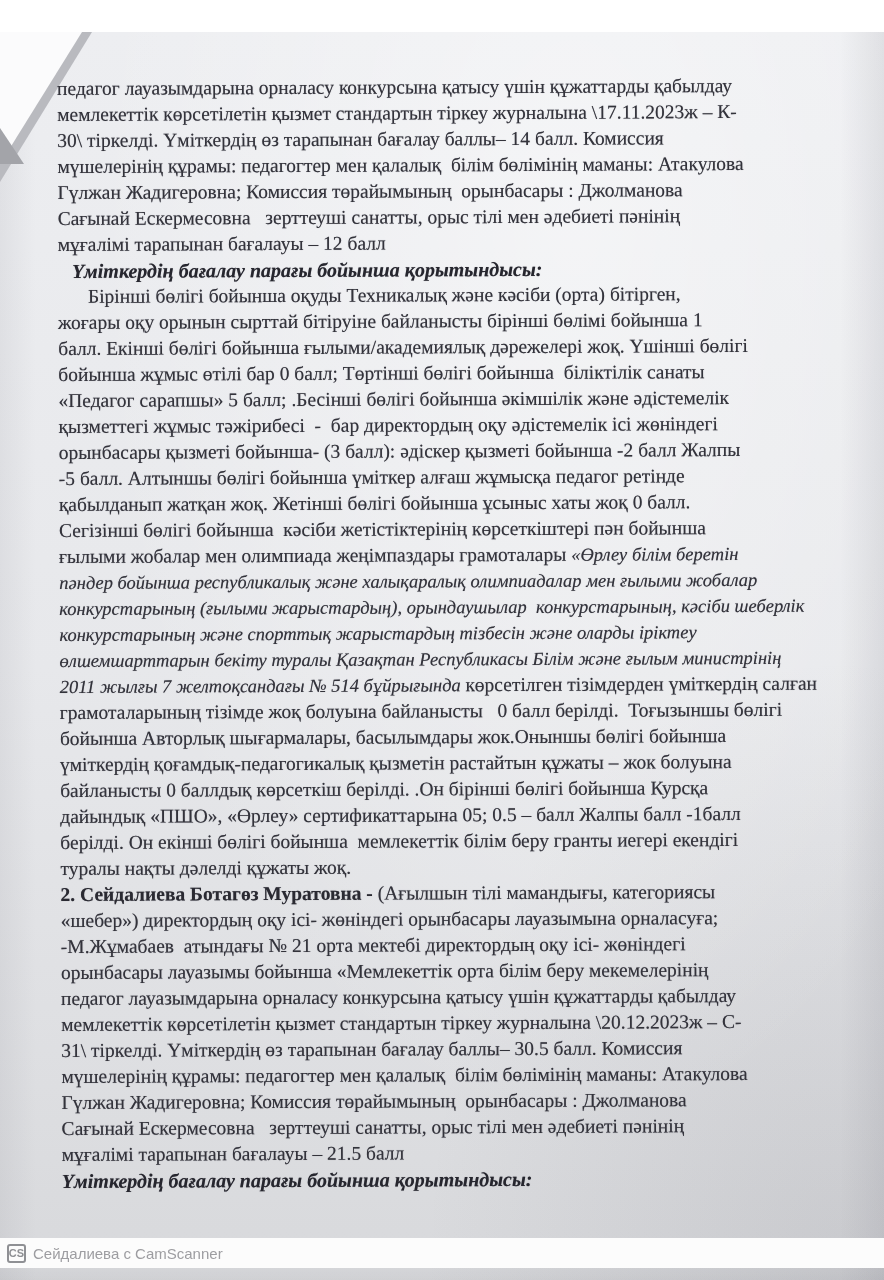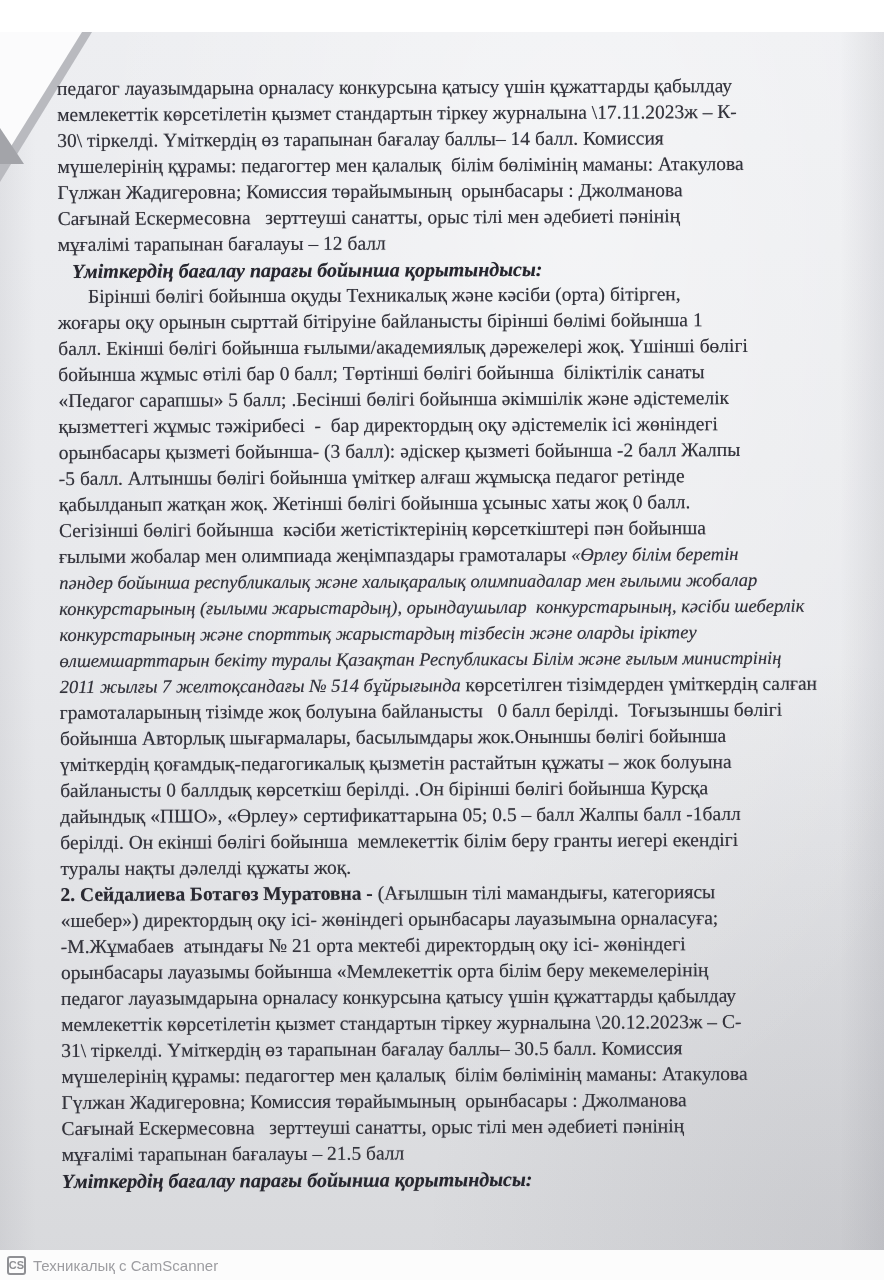--- a/index.html
+++ b/index.html
@@ -50,21 +50,21 @@
   .line {
     height: 26px; line-height: 26px;
     white-space: pre;
   }
   .s-n { font-style: normal; font-weight: normal; }
   .s-b { font-weight: bold; color: #2a2a32; }
   .s-i { font-style: italic; font-size: 18.5px; }
   .s-bi { font-weight: bold; font-style: italic; color: #26262e; font-size: 20px; }
   
   .scan-footer {
-    position: absolute; left: 0; bottom: 0;
+    position: absolute; left: 0; bottom: 12px;
     width: 884px; height: 30px;
     background: #fcfcfc;
     display: flex; align-items: center;
     font-family: "Liberation Sans", "DejaVu Sans", sans-serif;
   }
   .cs-icon {
     display: inline-flex; align-items: center; justify-content: center;
     width: 19px; height: 19px;
     margin: 0 7px 0 7px;
     border: 2px solid #8f9094;
@@ -129,14 +129,14 @@
       <div class="line"><span class="s-n">мүшелерінің құрамы: педагогтер мен қалалық  білім бөлімінің маманы: Атакулова</span></div>
       <div class="line"><span class="s-n">Гүлжан Жадигеровна; Комиссия төрайымының  орынбасары : Джолманова</span></div>
       <div class="line"><span class="s-n">Сағынай Ескермесовна   зерттеуші санатты, орыс тілі мен әдебиеті пәнінің</span></div>
       <div class="line"><span class="s-n">мұғалімі тарапынан бағалауы – 21.5 балл</span></div>
       <div class="line"><span class="s-bi">Үміткердің бағалау парағы бойынша қорытындысы:</span></div>
     </div>
 </div>
 
 <div class="scan-footer">
   <span class="cs-icon">CS</span>
-  <span class="cs-label">Техникалық с CamScanner</span>
+  <span class="cs-label">Сейдалиева с CamScanner</span>
 </div>
 
 </body></html>

